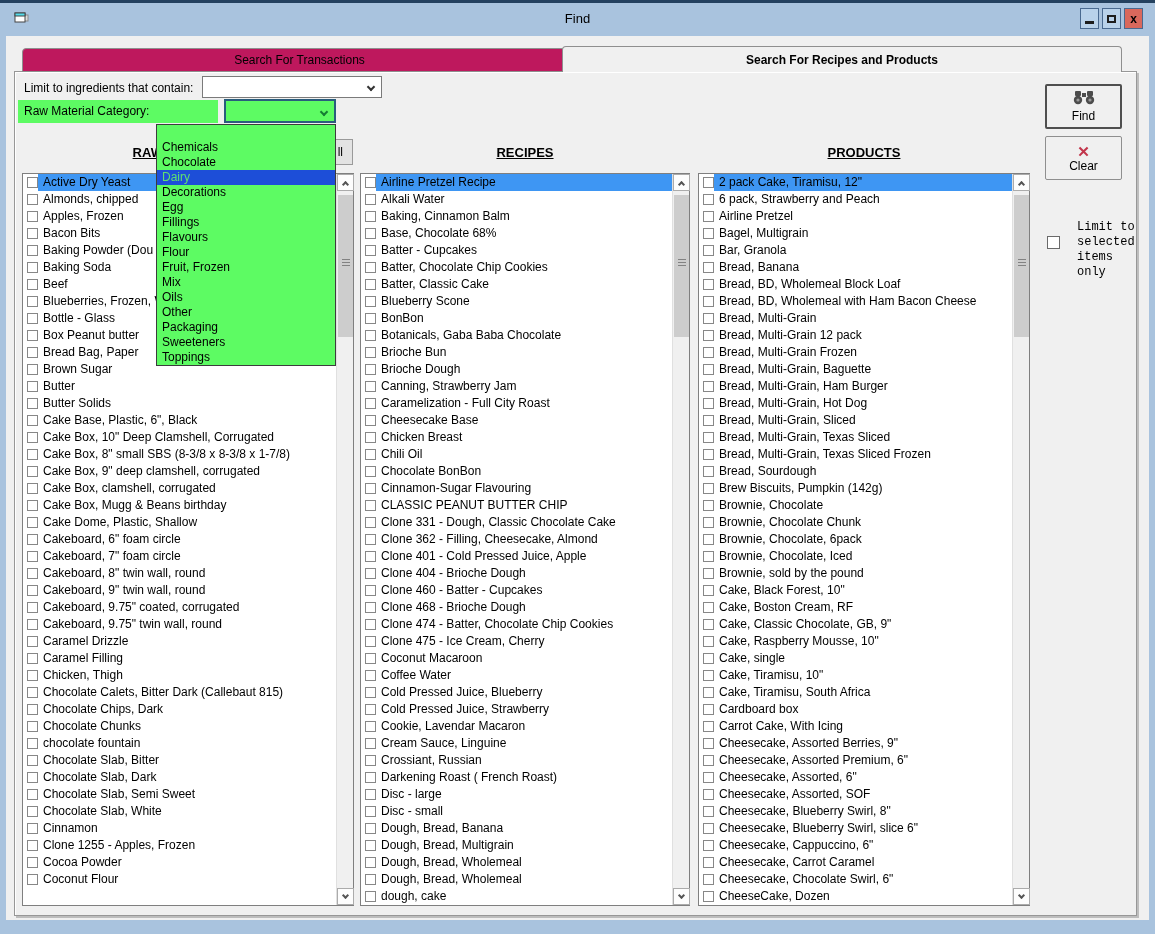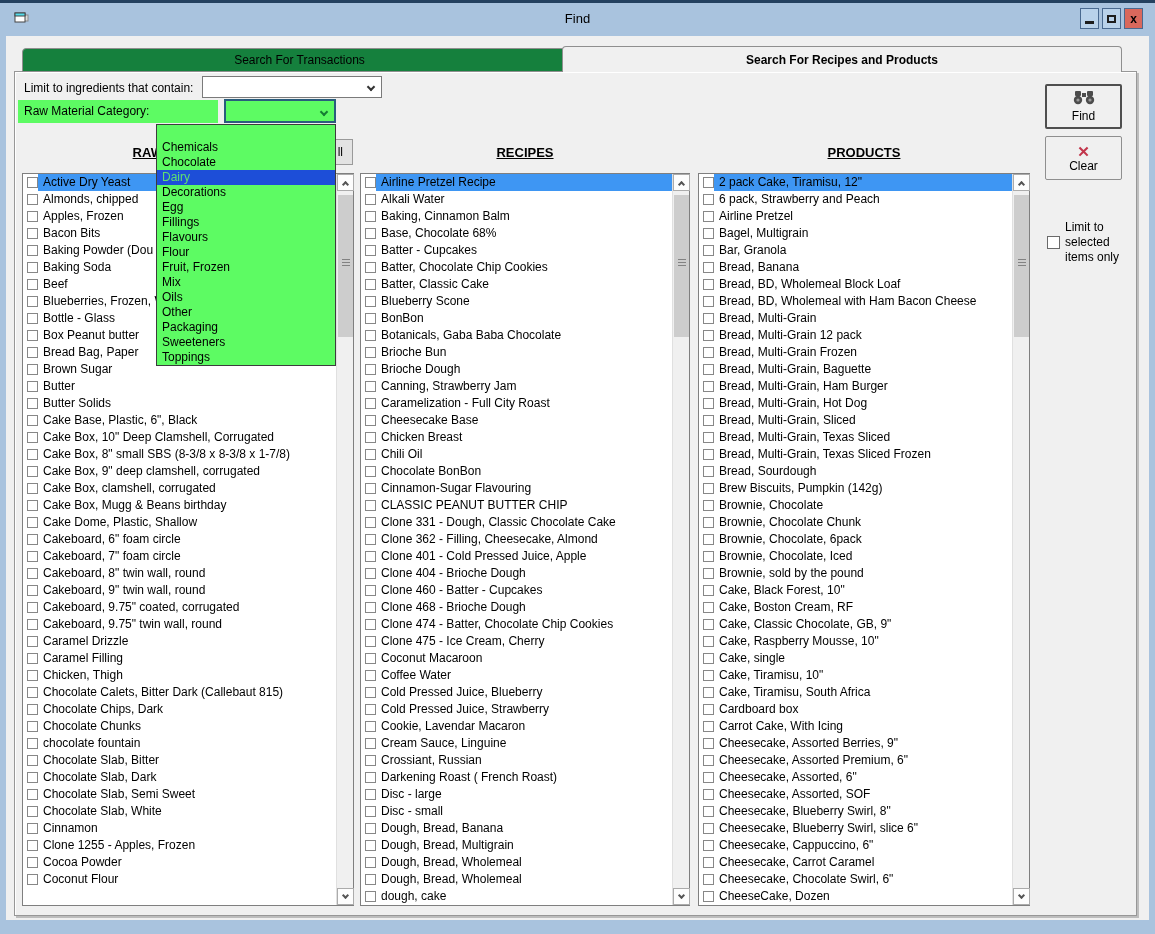--- a/index.html
+++ b/index.html
@@ -22,21 +22,21 @@
   .app-icon { position:absolute; left:12px; top:9px; }
   .win-btns { position:absolute; right:12px; top:8px; display:flex; gap:3px; }
   .wbtn { width:19px; height:21px; border:1px solid #49698f; background:#b9d2ea;
           display:flex; align-items:center; justify-content:center; }
   .wbtn.close { background:#d9685c; font-weight:bold; font-size:12px; }
   .glyph-min { width:9px; height:3px; background:#1d1d1d; margin-top:8px;}
   .glyph-max { width:9px; height:8px; border:2px solid #1d1d1d; background:transparent;}
 
   
   .tab { position:absolute; text-align:center; border:1px solid #8f8f8f; border-radius:4px 4px 0 0;
-         background:#15803d; z-index:3; line-height:23px; }
+         background:#be185d; z-index:3; line-height:23px; }
   .tab.inactive { left:22px; top:48px; width:555px; height:24px; }
   .tab.active   { left:562px; top:46px; width:560px; height:26px; font-weight:bold; border-bottom:none;
                   background:#f0f0f0; line-height:26px; z-index:4; }
   .panel { position:absolute; left:14px; top:71px; width:1123px; height:845px;
            background:#f0f0f0; border:1px solid #979797;
            box-shadow: inset 1px 1px 0 #ffffff, 2px 2px 0 #bdbdbd; z-index:1; }
 
   
   .ing-label { position:absolute; left:24px; top:81px; z-index:2; }
   .combo { position:absolute; background:#fff; border:1px solid #7a7a7a; z-index:2; }
@@ -91,21 +91,21 @@
           background:repeating-linear-gradient(#828282 0 1px, transparent 1px 3px); }
 
   
   .find-btn { position:absolute; left:1045px; top:84px; width:77px; height:45px; background:#f0f0f0;
               border:2px solid #4f4f4f; border-radius:2px; z-index:2; display:flex; flex-direction:column;
               align-items:center; justify-content:center; gap:1px; }
   .clear-btn { position:absolute; left:1045px; top:136px; width:77px; height:44px; background:#f0f0f0;
                border:1px solid #8f8f8f; border-radius:2px; z-index:2; display:flex; flex-direction:column;
                align-items:center; justify-content:center; }
   .clear-x { color:#c2354b; font-size:15px; font-weight:bold; line-height:15px; }
-  .limit-block { position:absolute; left:1047px; top:220px; width:95px; display:flex; gap:5px; z-index:2; }
+  .limit-block { position:absolute; left:1047px; top:220px; width:95px; display:flex; gap:17px; z-index:2;font-family:Liberation Mono, monospace; }
   .limit-cb { width:13px; height:13px; border:1px solid #6a6a6a; background:#fff; flex:none; margin-top:16px; }
   .limit-text div { line-height:15px; }
 </style>
 </head>
 <body>
 
 <div class="top-edge"></div>
 <div class="titlebar">
   <span class="app-icon">
     <svg width="18" height="16" viewBox="0 0 18 16">

